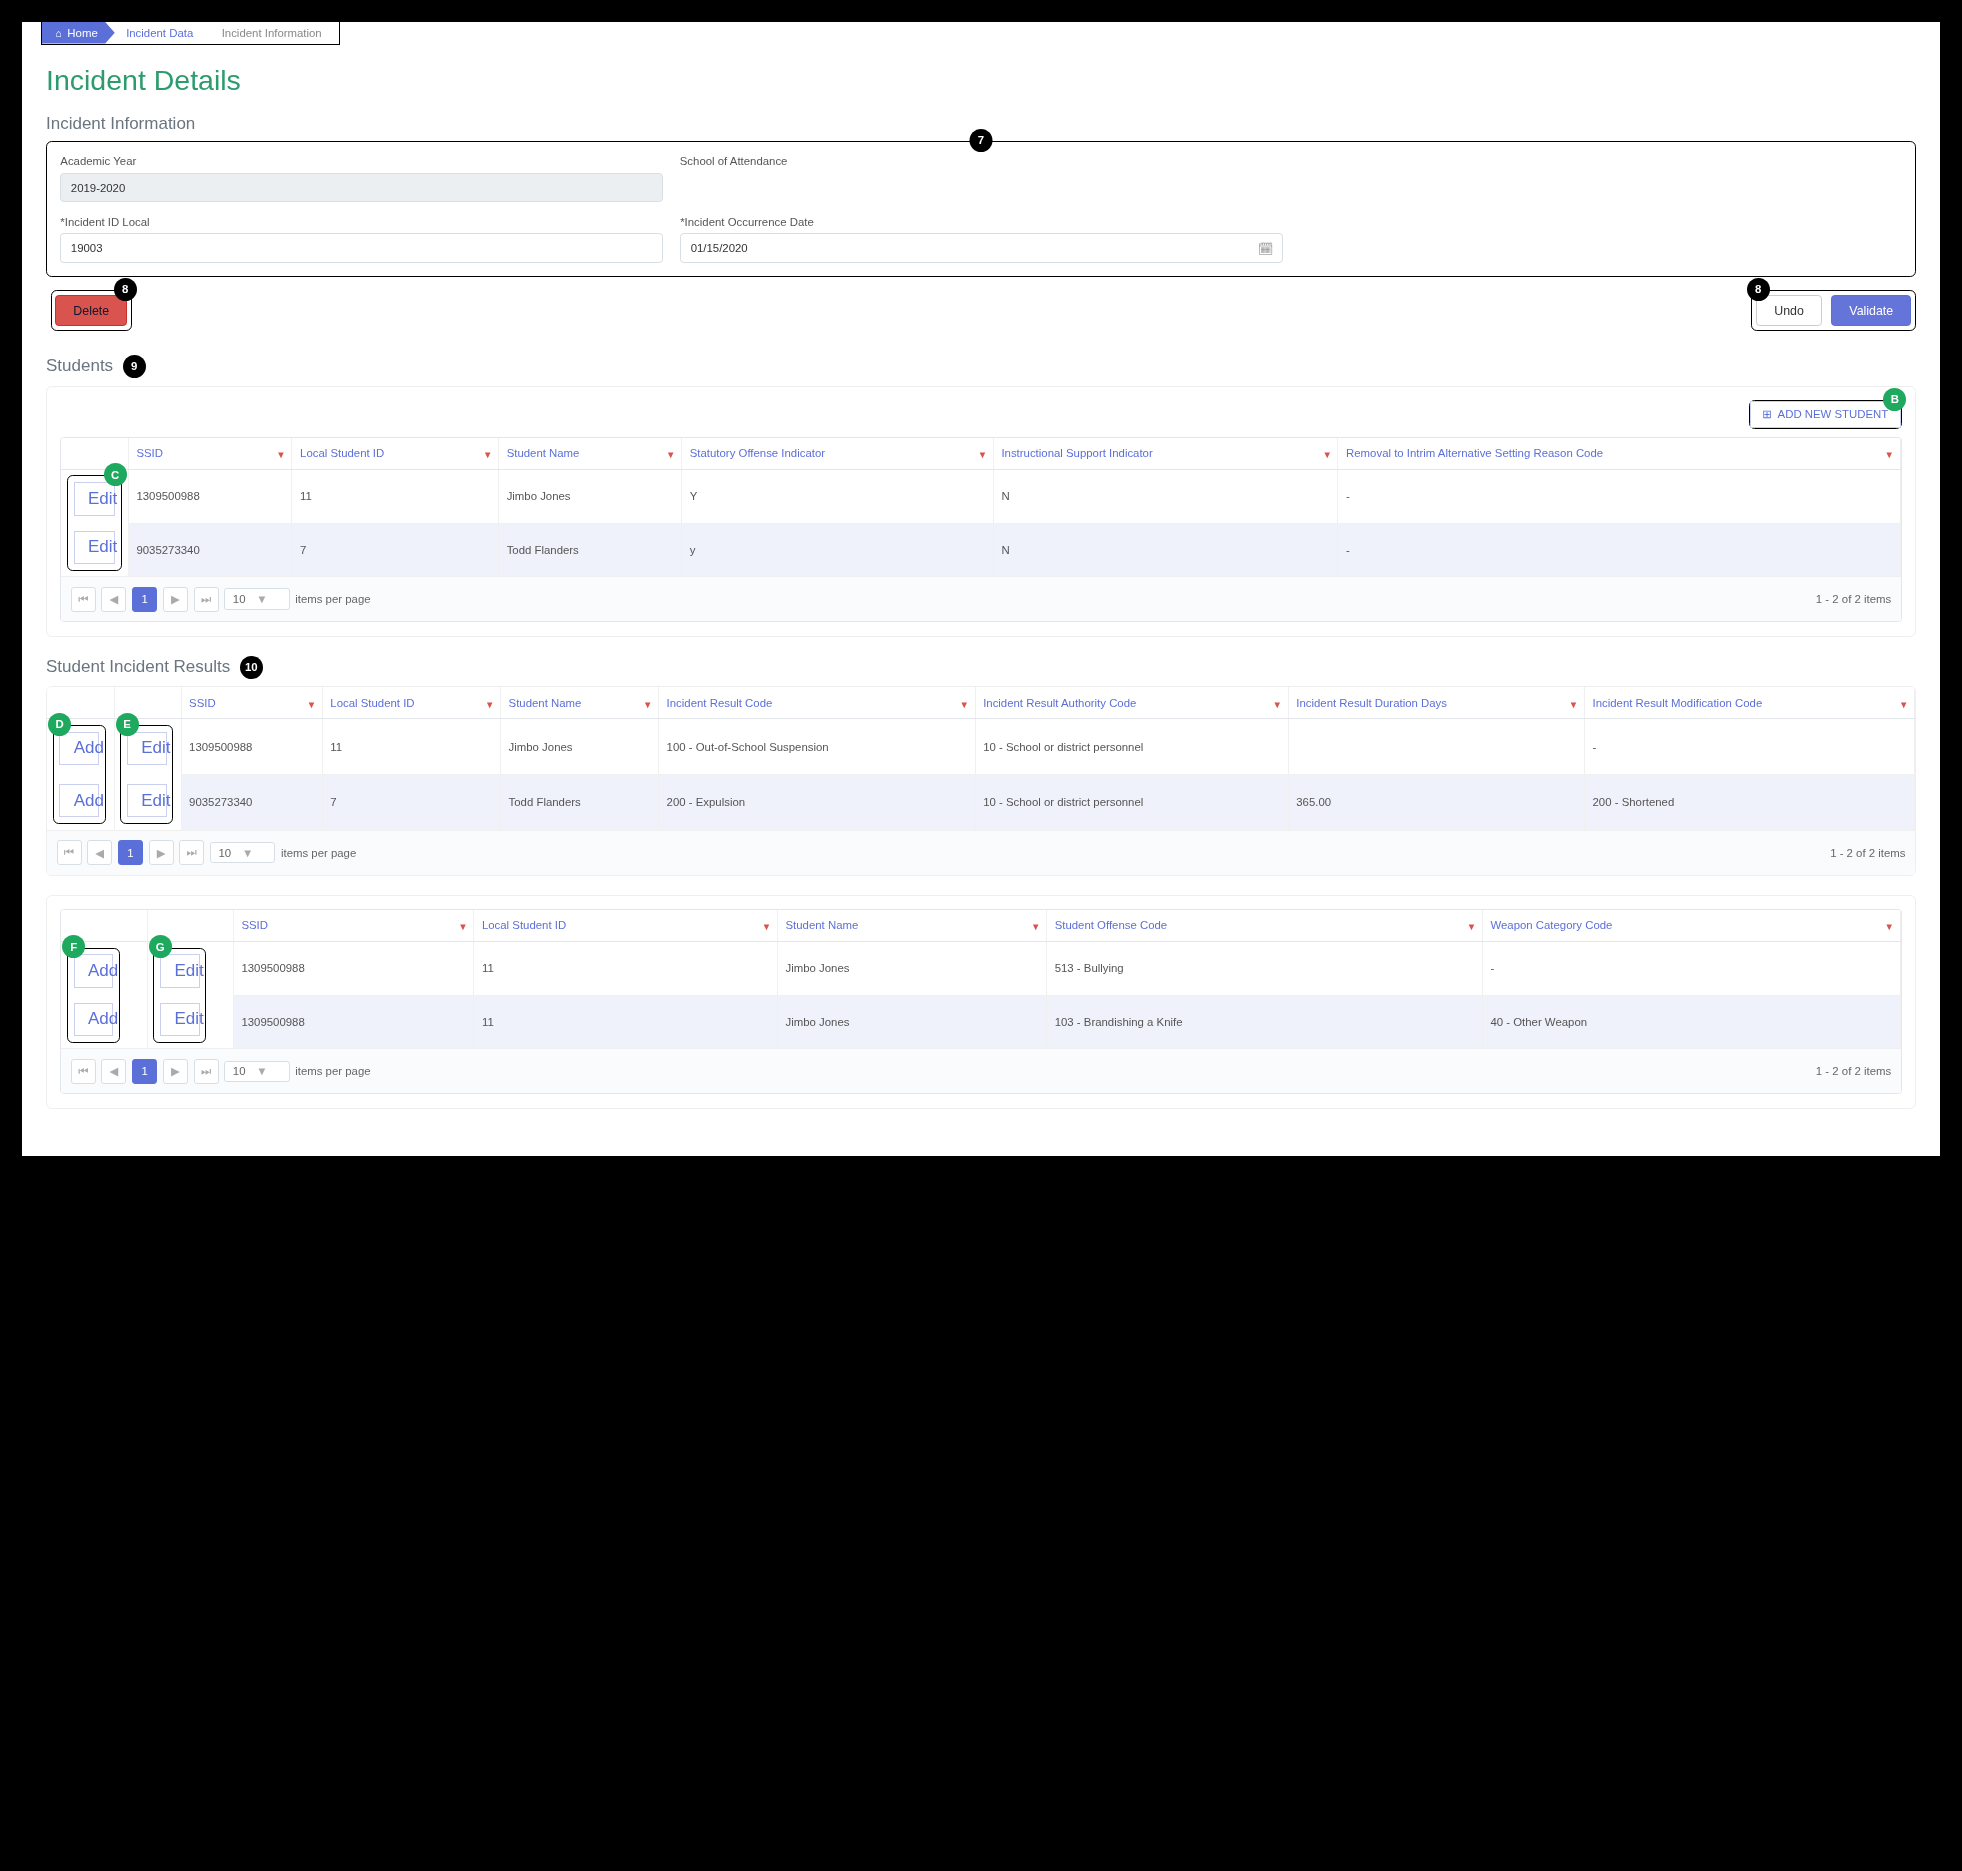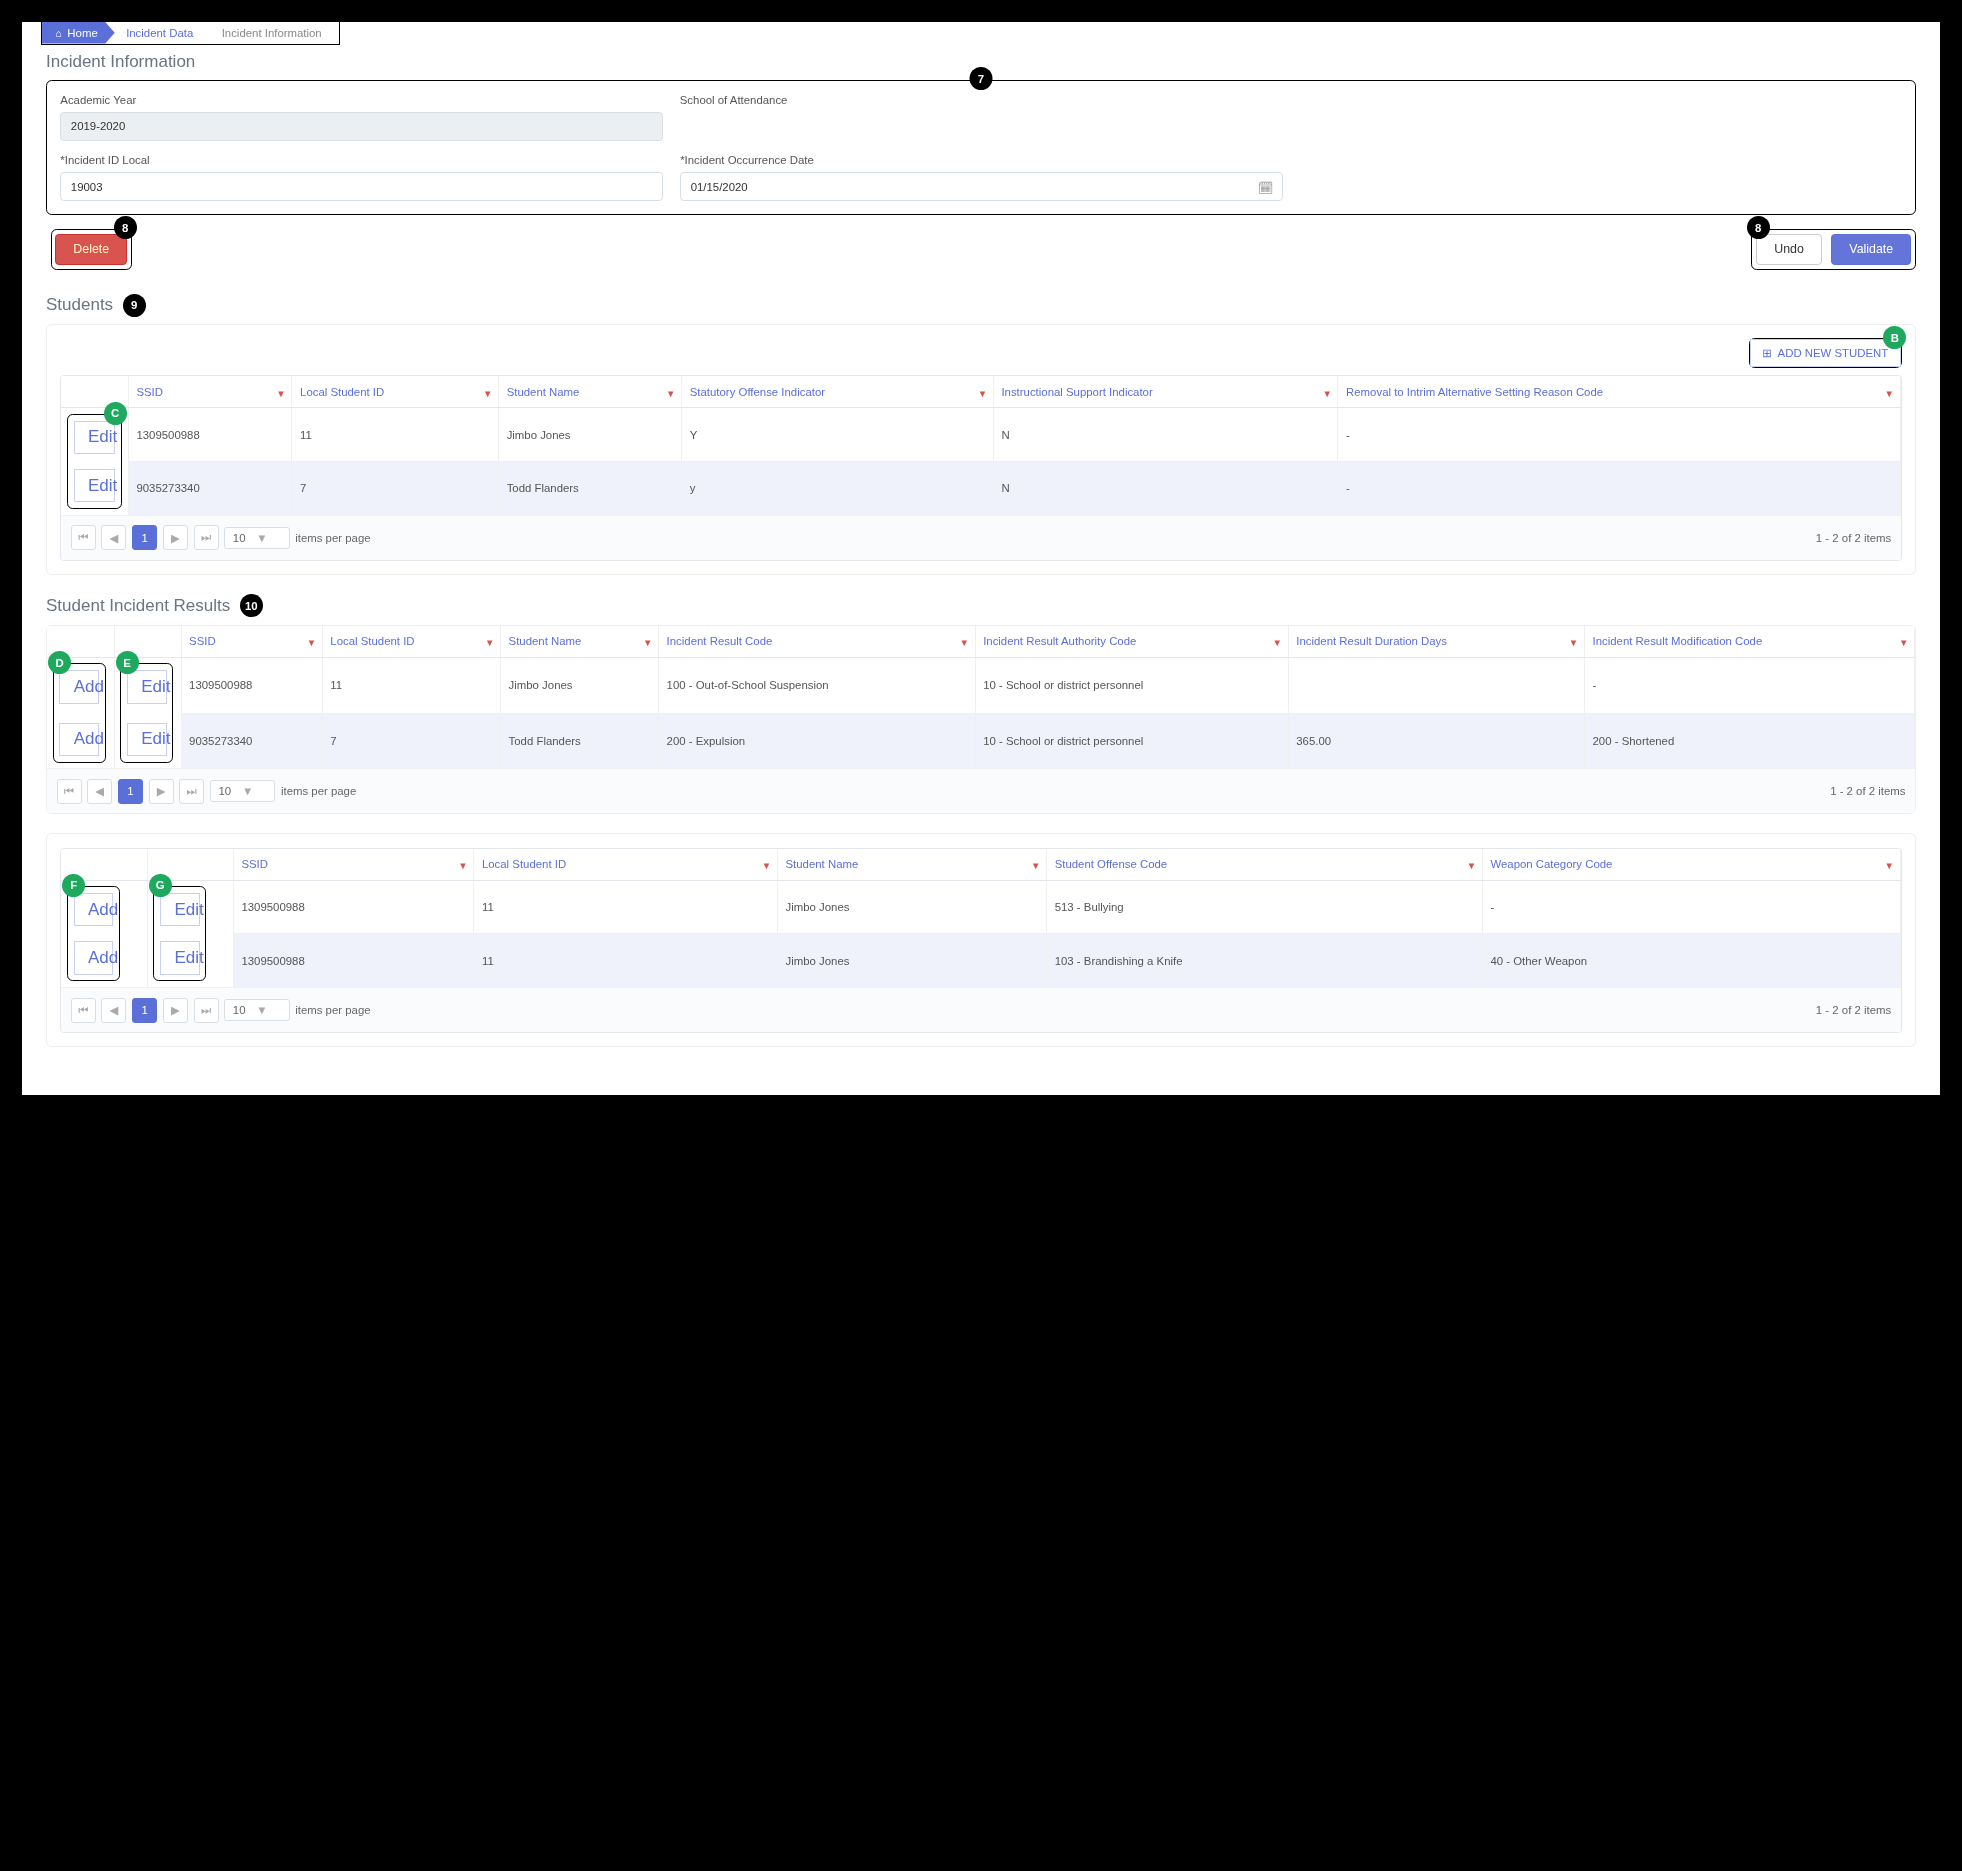--- a/index.html
+++ b/index.html
@@ -19,21 +19,21 @@
 .plain-panel{border:1px solid #eee;border-radius:5.7px;margin:3.8px 24px 19px;padding:13.3px;position:relative}
 .field-row{display:grid;grid-template-columns:1fr 1fr 1fr;gap:17px;margin-bottom:13.3px}
 .field-row2{display:grid;grid-template-columns:1fr 1fr;gap:17px;max-width:66.4%}
 .field label{font-size:11.4px;color:#555;display:block;margin-bottom:5.7px}
 .field .inp{background:#ebeff2;border:1px solid #d7dee4;border-radius:3.8px;padding:7.6px 9.5px;font-size:11.4px;color:#333;width:100%}
 .field .inp.white{background:#fff}
 .date-wrap{position:relative}
 .calendar-icon{position:absolute;right:9.5px;top:50%;transform:translateY(-50%);color:#777;font-size:12.4px}
 .button-row{display:flex;justify-content:space-between;align-items:flex-start;margin:13.3px 24px 24px 28.5px}
 .btn{padding:7.6px 17px;border-radius:3.8px;font-size:12.4px;cursor:pointer;border:1px solid transparent}
-.btn-danger{background:#d9534f;color:#fef9c3;border-color:#c9302c}
+.btn-danger{background:#d9534f;color:#0f172a;border-color:#c9302c}
 .btn-default{background:#fff;color:#333;border-color:#ccc}
 .btn-primary{background:#6574d8;color:#fff;border-color:#5b6fd8}
 .btn-link{background:#fff;color:#5b6fd8;border:1px solid #c9d0f0;padding:5.7px 13.3px;font-size:17px}
 .annot-box{border:1.9px solid #000;border-radius:5.7px;padding:3.8px;position:relative;display:inline-flex;gap:9.5px}
 .annot-label{position:absolute;top:-13.3px}
 .annot-box .annot-label{right:-5.7px}
 .top-center-label{position:absolute;left:50%;top:-13.3px;transform:translateX(-50%)}
 .corner-label{position:absolute;top:-13.3px;right:-5.7px}
 .add-student-wrap{display:flex;justify-content:flex-end;margin-bottom:7.6px}
 .add-student-btn{border:1px solid #c9d0f0;background:#fff;color:#5b6fd8;padding:5.7px 11.4px;font-size:11.4px;display:flex;align-items:center;gap:5.7px;cursor:pointer;border-radius:0}
@@ -61,20 +61,21 @@
 
   <div class="breadcrumb">
     <div class="bc-item bc-home">
       <span class="home-icon">⌂</span>
       <span>Home</span>
     </div>
     <div class="bc-item bc-mid">Incident Data</div>
     <div class="bc-item bc-last">Incident Information</div>
   </div>
 
+  <h1 class="title">Incident Details</h1>
 
   <h2 class="section">
     <span>Incident Information</span>
   </h2>
 
   <div class="panel">
     <span class="top-center-label callout-num">7</span>
     <div class="field-row">
       <div class="field">
         <label>Academic Year</label>

